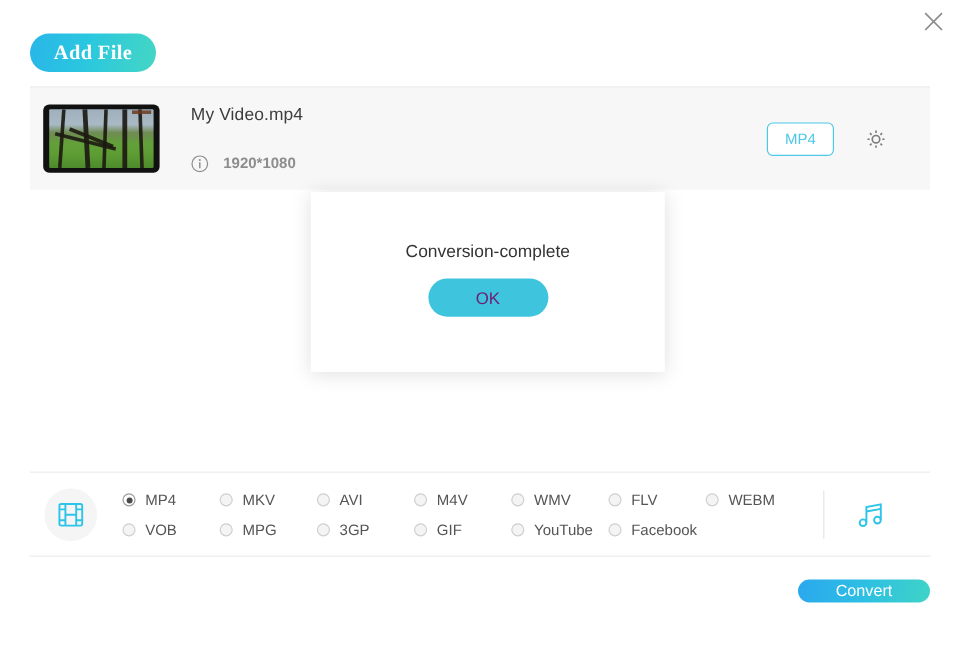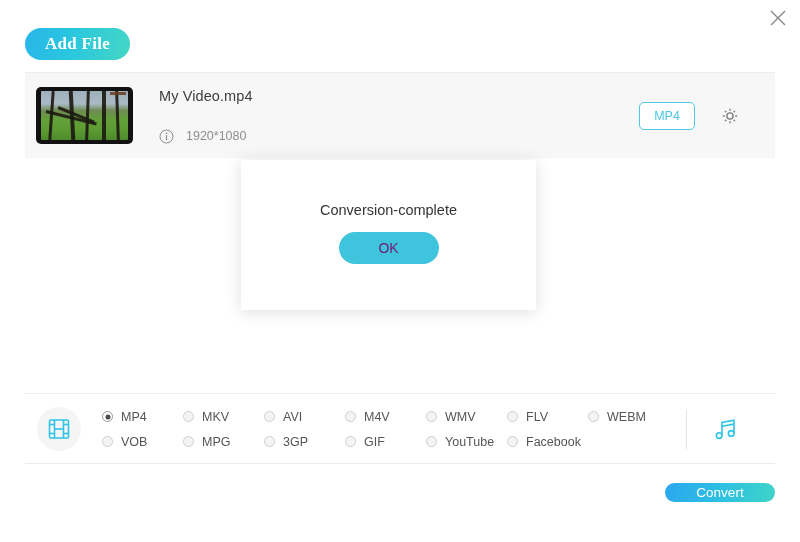--- a/index.html
+++ b/index.html
@@ -118,20 +118,21 @@
   }
   .file-name {
     font-size: 14.5px;
     color: #3d3d3d;
     letter-spacing: .1px;
   }
   .file-sub {
     margin-top: 25px;
     display: flex;
     align-items: center;
+    font-weight: bold;
   }
   .file-res {
     margin-left: 12px;
     font-size: 12.5px;
     color: #8d8d8d;
   }
   .info-icon {
     width: 15px;
     height: 15px;
     display: inline-flex;
@@ -161,21 +162,21 @@
     align-items: center;
     justify-content: center;
     cursor: pointer;
     flex: 0 0 auto;
     margin-right: 32px;
   }
 
   
   .modal {
     position: absolute;
-    left: 241px;
+    left: 259px;
     top: 160px;
     width: 295px;
     height: 150px;
     background: #ffffff;
     box-shadow: 0 2px 16px rgba(0,0,0,.13);
     display: flex;
     flex-direction: column;
     align-items: center;
     justify-content: center;
     z-index: 20;

